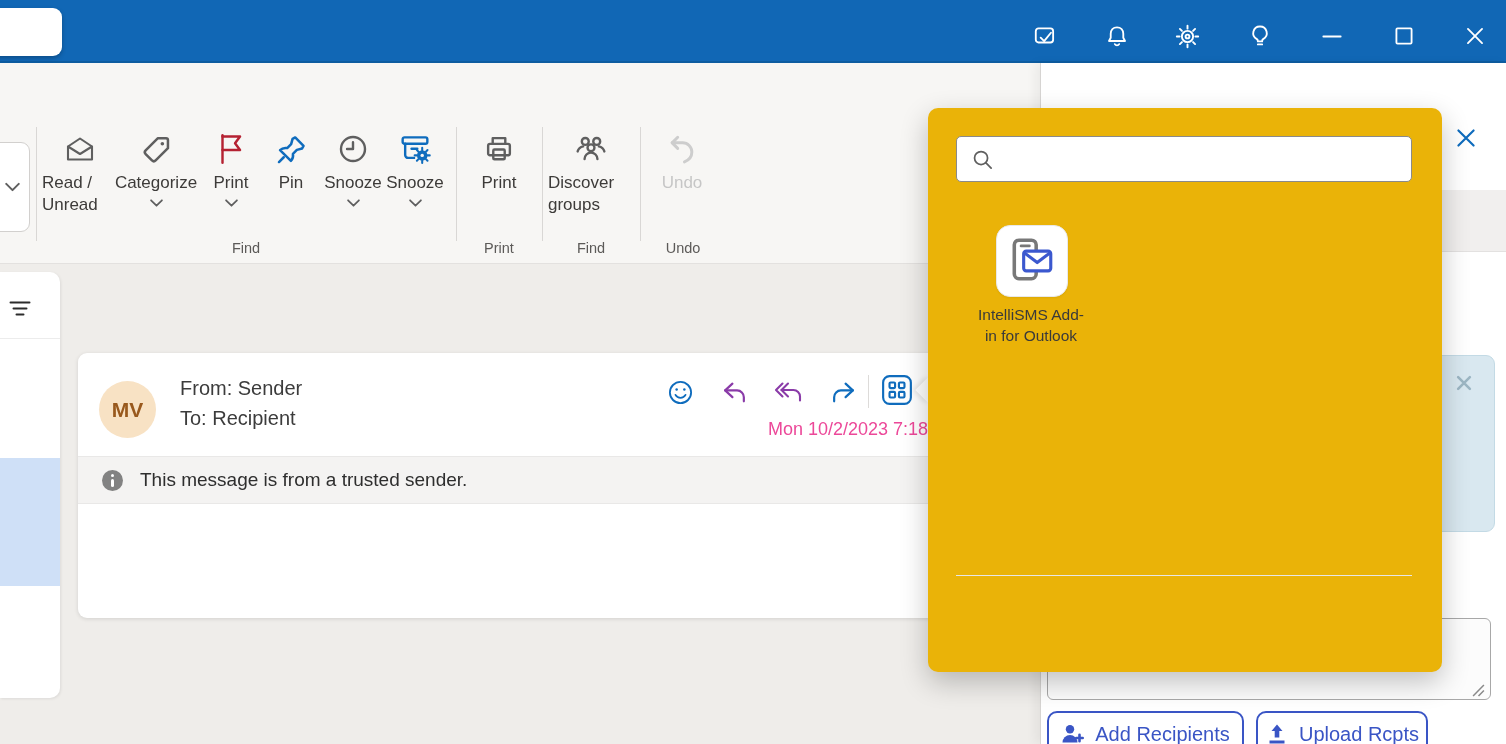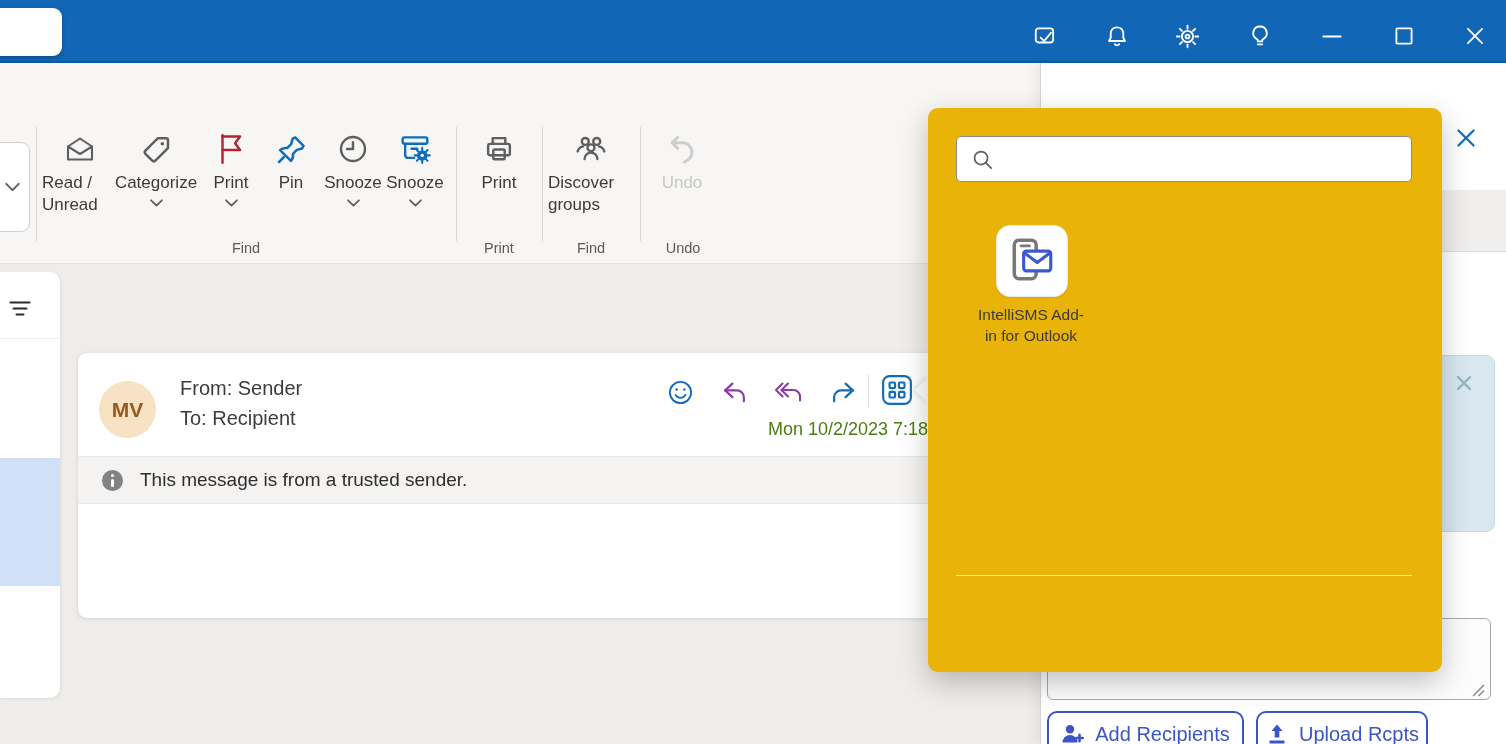--- a/index.html
+++ b/index.html
@@ -46,21 +46,21 @@
   .card{position:absolute;background:#fff;border-radius:9px;box-shadow:0 1px 4px rgba(0,0,0,.12);}
   .hdr-card{left:78px;top:9px;width:952px;height:65px;display:flex;align-items:center;padding-left:17px;}
   .hdr-title{font-size:21px;font-weight:bold;color:#272727;}
   .mail-card{left:78px;top:89px;width:952px;height:265px;}
   .avatar{position:absolute;left:21px;top:28px;width:57px;height:57px;border-radius:50%;background:var(--avatar-bg);color:var(--avatar-text);font-weight:bold;font-size:21px;display:flex;align-items:center;justify-content:center;}
   .from-line{position:absolute;left:102px;top:24px;font-size:20px;color:#3c3c3c;}
   .to-line{position:absolute;left:102px;top:54px;font-size:20px;color:#3c3c3c;}
   .act-btn{position:absolute;top:25px;width:28px;height:28px;background:none;border:none;cursor:pointer;display:flex;align-items:center;justify-content:center;}
   .act-div{position:absolute;left:790px;top:22px;width:1px;height:33px;background:#dddbd9;}
   .apps-btn{position:absolute;left:803px;top:21px;width:32px;height:32px;background:none;border:none;cursor:pointer;}
-  .mail-date{position:absolute;left:690px;top:66px;font-size:18px;color:#4d7c0f;white-space:nowrap;}
+  .mail-date{position:absolute;left:690px;top:66px;font-size:18px;color:#ec4899;white-space:nowrap;}
   .trusted{position:absolute;left:0;top:103px;width:100%;height:48px;background:#f4f3f2;border-top:1px solid #e9e8e7;border-bottom:1px solid #e9e8e7;display:flex;align-items:center;padding-left:24px;gap:17px;}
   .info-ic{width:21px;height:21px;border-radius:50%;background:#828282;position:relative;flex:none;}
   .info-ic::before{content:"";position:absolute;left:9px;top:4px;width:3px;height:3px;background:#fff;border-radius:50%;}
   .info-ic::after{content:"";position:absolute;left:9px;top:9px;width:3px;height:8px;background:#fff;border-radius:1.5px;}
   .trusted-text{font-size:19px;color:#2e2e2e;}
 
   
   .pane{position:absolute;left:1040px;top:63px;width:466px;height:681px;background:#fff;border-left:1px solid #d6d4d2;box-shadow:-5px 0 10px rgba(0,0,0,.05);z-index:5;}
   .pane-close{position:absolute;left:412px;top:62px;width:26px;height:26px;background:none;border:none;cursor:pointer;}
   .pane-strip{position:absolute;left:0;top:127px;width:100%;height:62px;background:#f1efee;border-bottom:1px solid #e3e1e0;}

